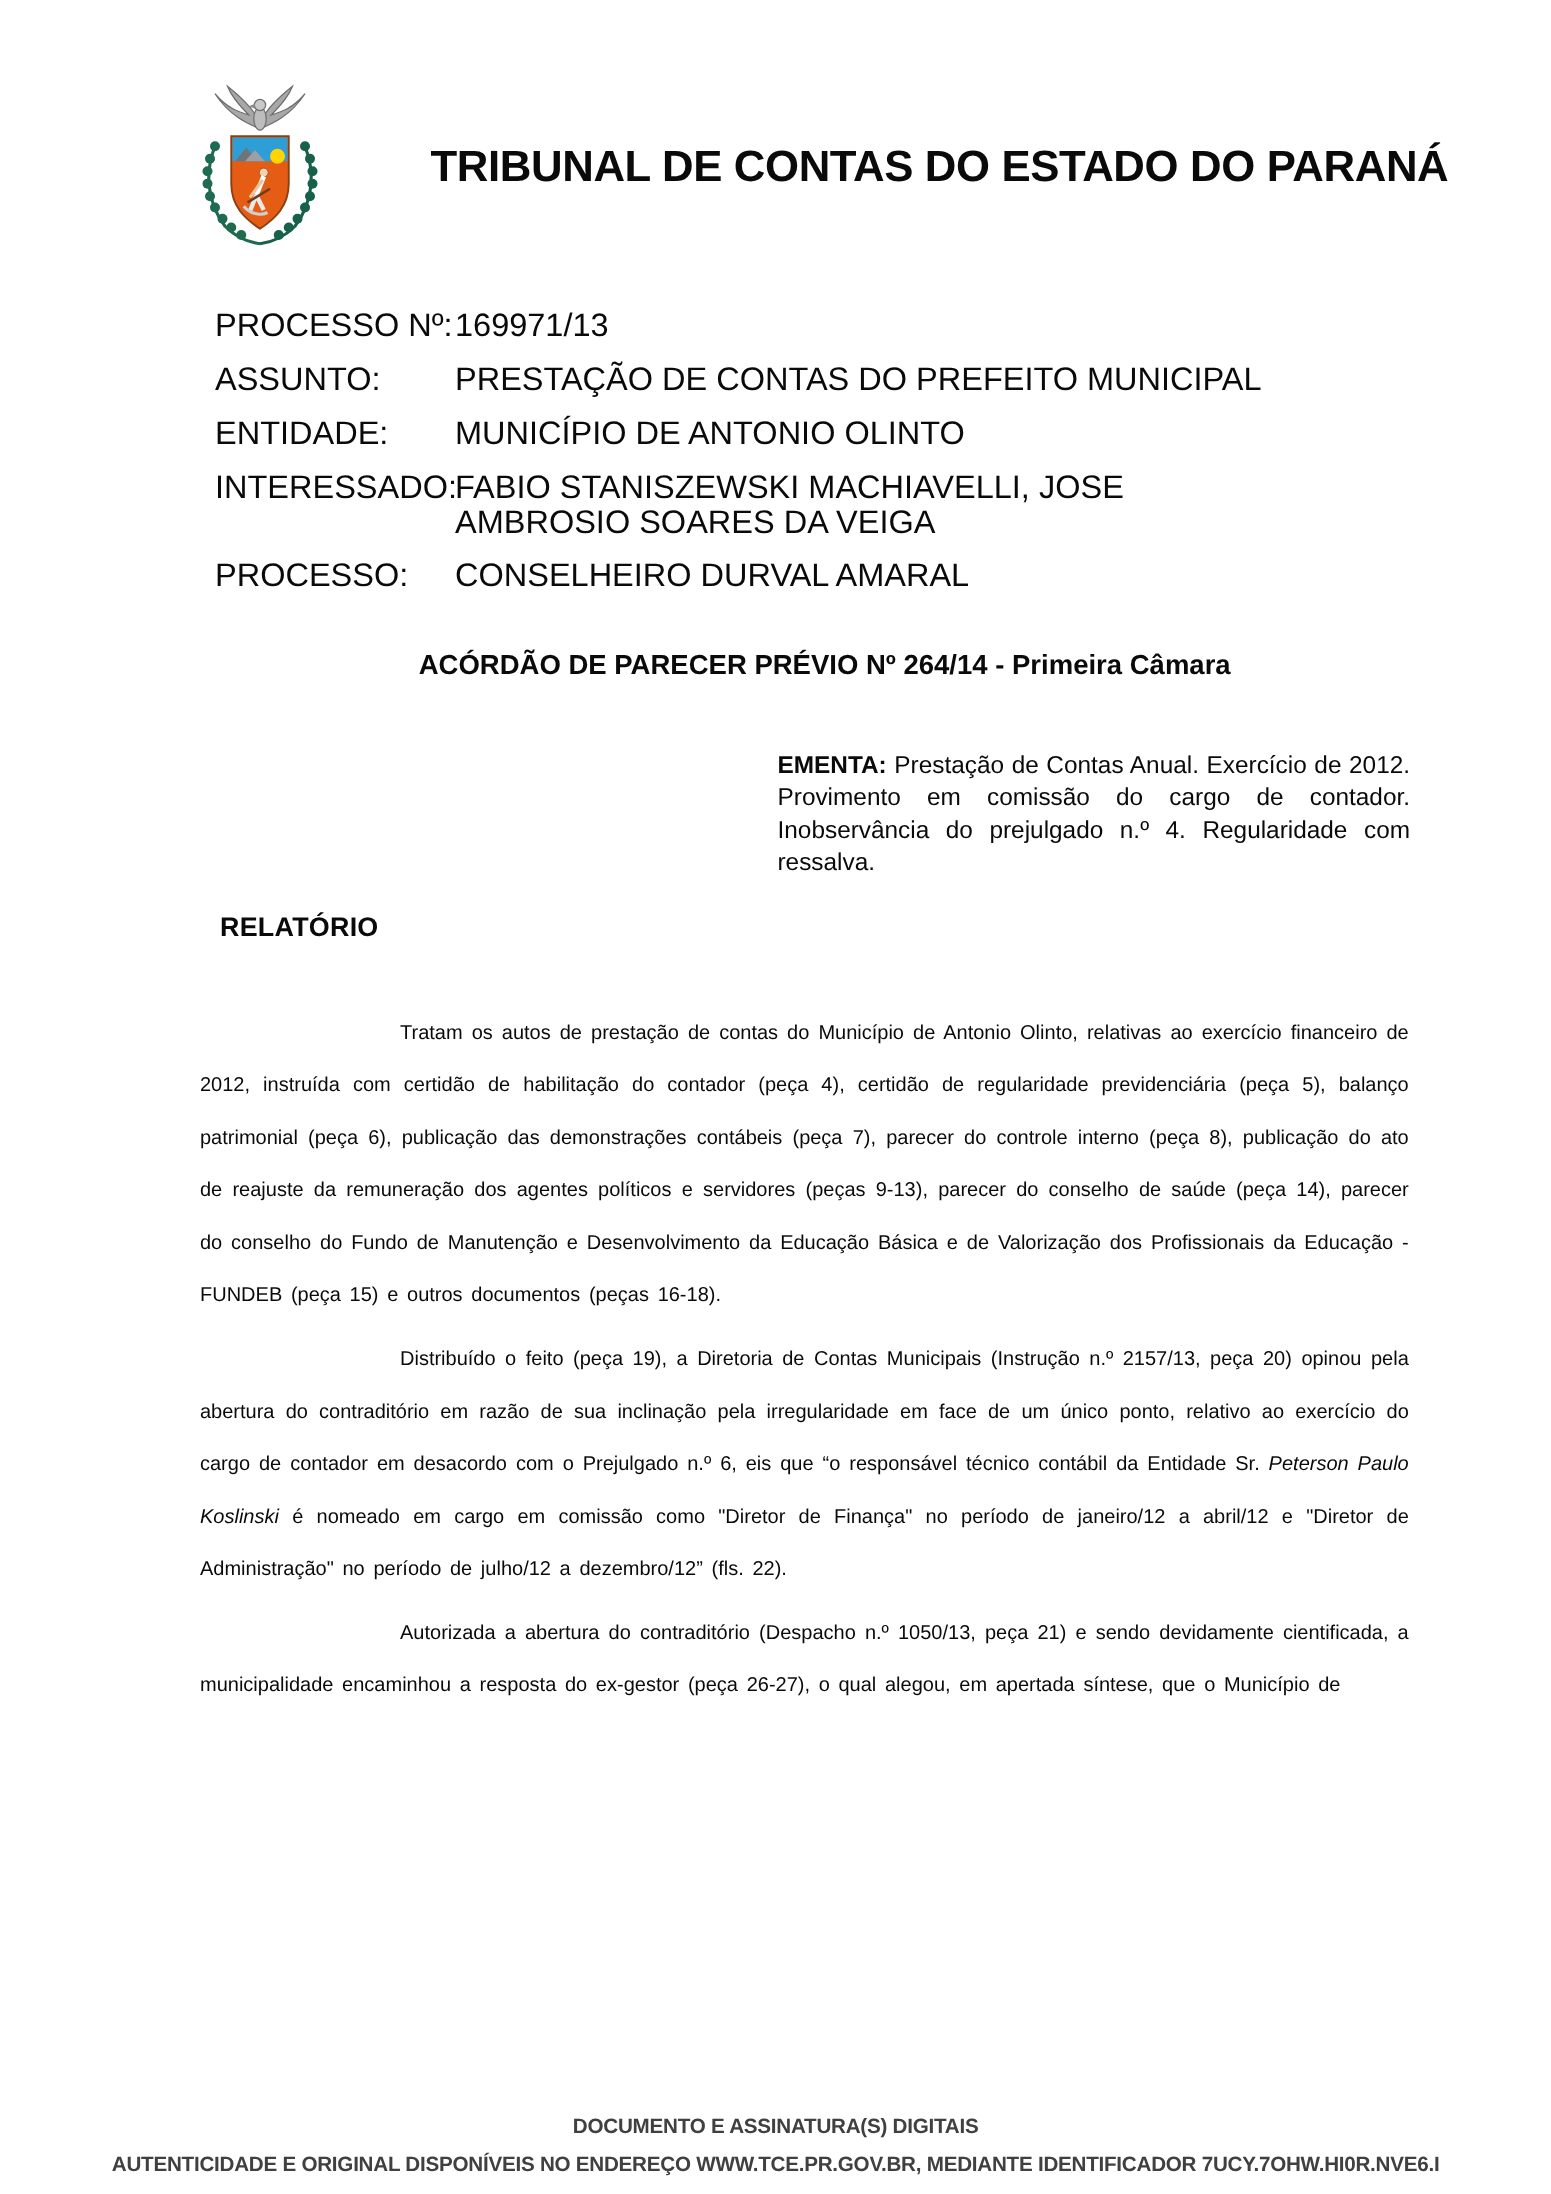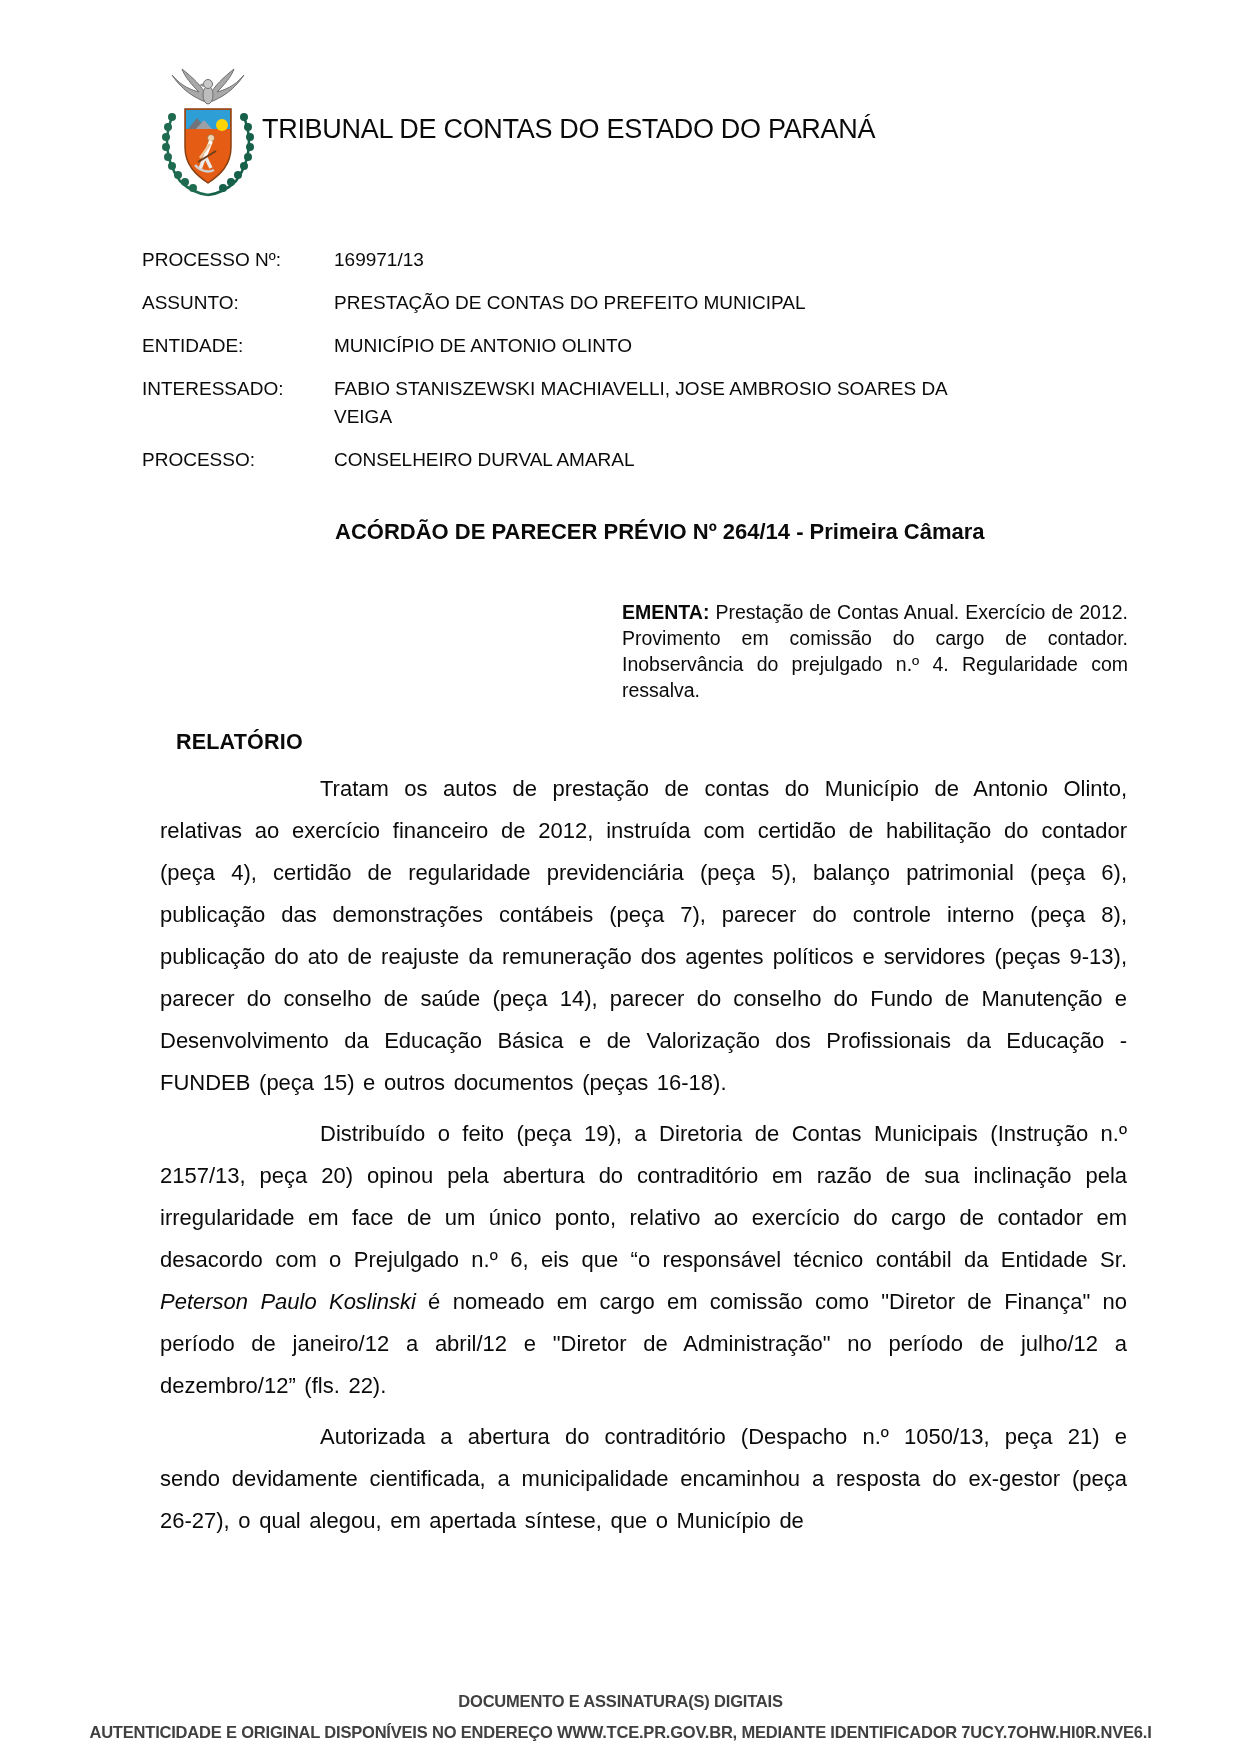--- a/index.html
+++ b/index.html
@@ -19,35 +19,35 @@
     left: 152px;
     top: 64px;
     width: 112px;
     height: 136px;
   }
   .doc-title {
     position: absolute;
     left: 262px;
     top: 114px;
     width: 979px;
-    text-align: left;
-    font-size: 27px;
-    font-weight: normal;
+    text-align: center;
+    font-size: 35px;
+    font-weight: bold;
     letter-spacing: -0.3px;
     white-space: nowrap;
     margin: 0;
   }
 
   
   .metadata {
     position: absolute;
-    left: 142px;
+    left: 172px;
     top: 246px;
     width: 967px;
-    font-size: 19px;
+    font-size: 26px;
   }
   .meta-row { display: flex; margin-bottom: 15px; line-height: 28px; }
   .meta-label { width: 192px; flex: none; }
   .meta-value { max-width: 655px; }
 
   
   .decision-title {
     position: absolute;
     left: 335px;
     top: 519px;
@@ -75,23 +75,23 @@
     left: 160px;
     top: 714px;
     font-size: 21.5px;
     font-weight: bold;
     letter-spacing: 0.2px;
     margin: 16px;
   }
   .report-body {
     position: absolute;
     left: 160px;
-    top: 768px;
+    top: 806px;
     width: 967px;
-    font-size: 22px;
+    font-size: 16px;
     line-height: 42px;
     text-align: justify;
     word-spacing: 2.5px;
   }
   .report-body p { margin: 0 0 9px 0; text-indent: 160px; }
 
   
   .doc-footer {
     position: absolute;
     left: 0;

